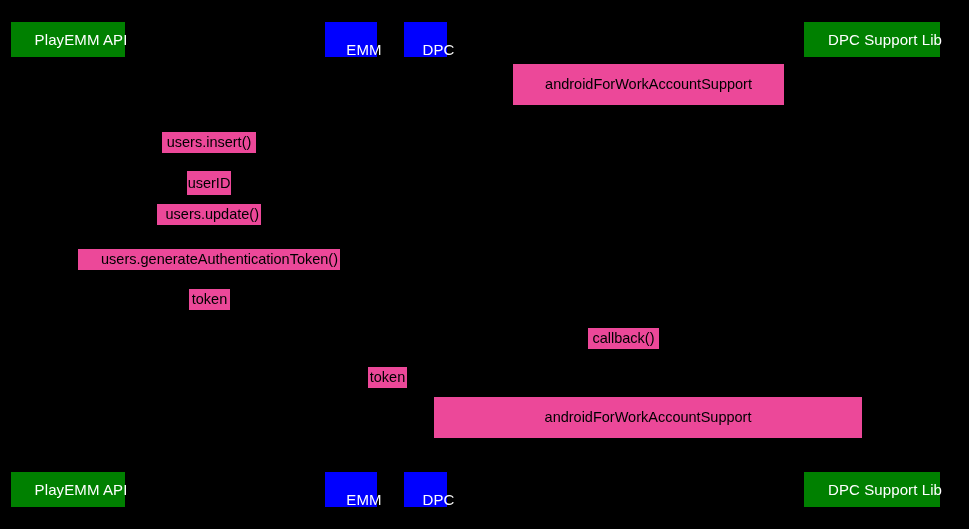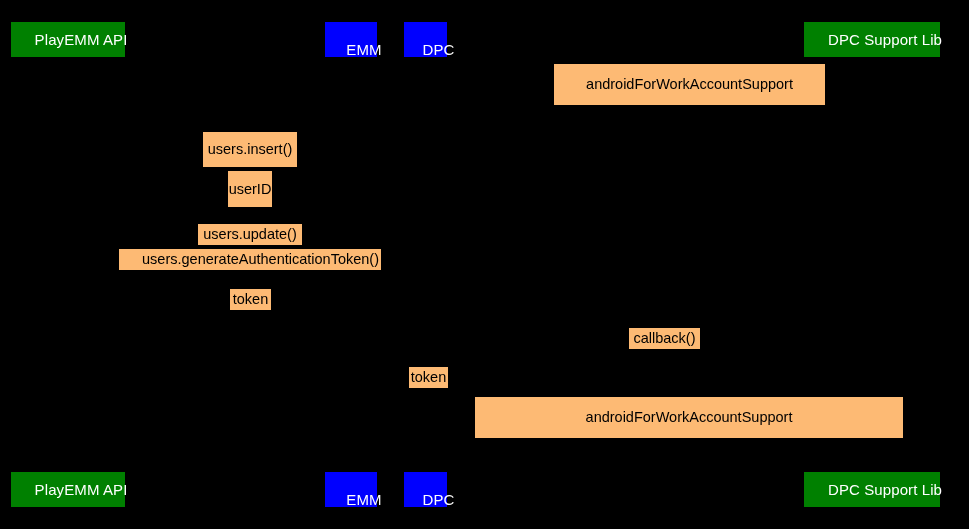--- a/index.html
+++ b/index.html
@@ -38,32 +38,31 @@
     letter-spacing: 0.1px;
     padding-left: 26px;
   }
   .participant.green { background: #008000; }
   .participant.blue  { background: #0000ff; align-items: flex-end; }
 
   
   .msg-label {
     position: absolute;
     box-sizing: border-box;
-    background: #fdba74;
+    background: #ec4899;
     color: #000000;
     font-size: 14.5px;
     line-height: 19px;
     text-align: center;
     white-space: pre;
     display: flex;
     flex-direction: column;
     align-items: center;
     justify-content: center;
     padding: 1px 2px;
-    margin-left: 41px;
   }
   .msg-label .line2 { display: block; }
 
   
   .lifeline {
     position: absolute;
     width: 1px;
     background: #000000;
   }
 </style>
@@ -89,23 +88,23 @@
       <div class="participant blue" style="left: 404px; top: 22px; width: 43px; height: 35px;">
         <span>DPC</span>
       </div>
       <div class="participant green" style="left: 804px; top: 22px; width: 136px; height: 35px;">
         <span>DPC Support Lib</span>
       </div>
     </div>
 
   <div id="messages">
       <div class="msg-label" style="left: 513px; top: 64px; width: 271px; height: 41px;"><span>androidForWorkAccountSupport</span></div>
-      <div class="msg-label" style="left: 162px; top: 132px; width: 94px; height: 35px;"><span>users.insert()</span></div>
-      <div class="msg-label" style="left: 187px; top: 171px; width: 44px; height: 36px;"><span>userID</span></div>
-      <div class="msg-label" style="left: 157px; top: 224px; width: 104px; height: 21px;"><span>users.update()</span></div>
+      <div class="msg-label" style="left: 162px; top: 132px; width: 94px; height: 21px;"><span>users.insert()</span></div>
+      <div class="msg-label" style="left: 187px; top: 171px; width: 44px; height: 24px;"><span>userID</span></div>
+      <div class="msg-label" style="left: 157px; top: 204px; width: 104px; height: 21px; align-items: flex-end;"><span>users.update()</span></div>
       <div class="msg-label" style="left: 78px; top: 249px; width: 262px; height: 21px; align-items: flex-end;"><span>users.generateAuthenticationToken()</span></div>
       <div class="msg-label" style="left: 189px; top: 289px; width: 41px; height: 21px;"><span>token</span></div>
       <div class="msg-label" style="left: 588px; top: 328px; width: 71px; height: 21px;"><span>callback()</span></div>
       <div class="msg-label" style="left: 368px; top: 367px; width: 39px; height: 21px;"><span>token</span></div>
       <div class="msg-label" style="left: 434px; top: 397px; width: 428px; height: 41px;"><span>androidForWorkAccountSupport</span></div>
     </div>
 
   <div id="participants-bottom">
       <div class="participant green" style="left: 11px; top: 472px; width: 114px; height: 35px;">
         <span>PlayEMM API</span>

